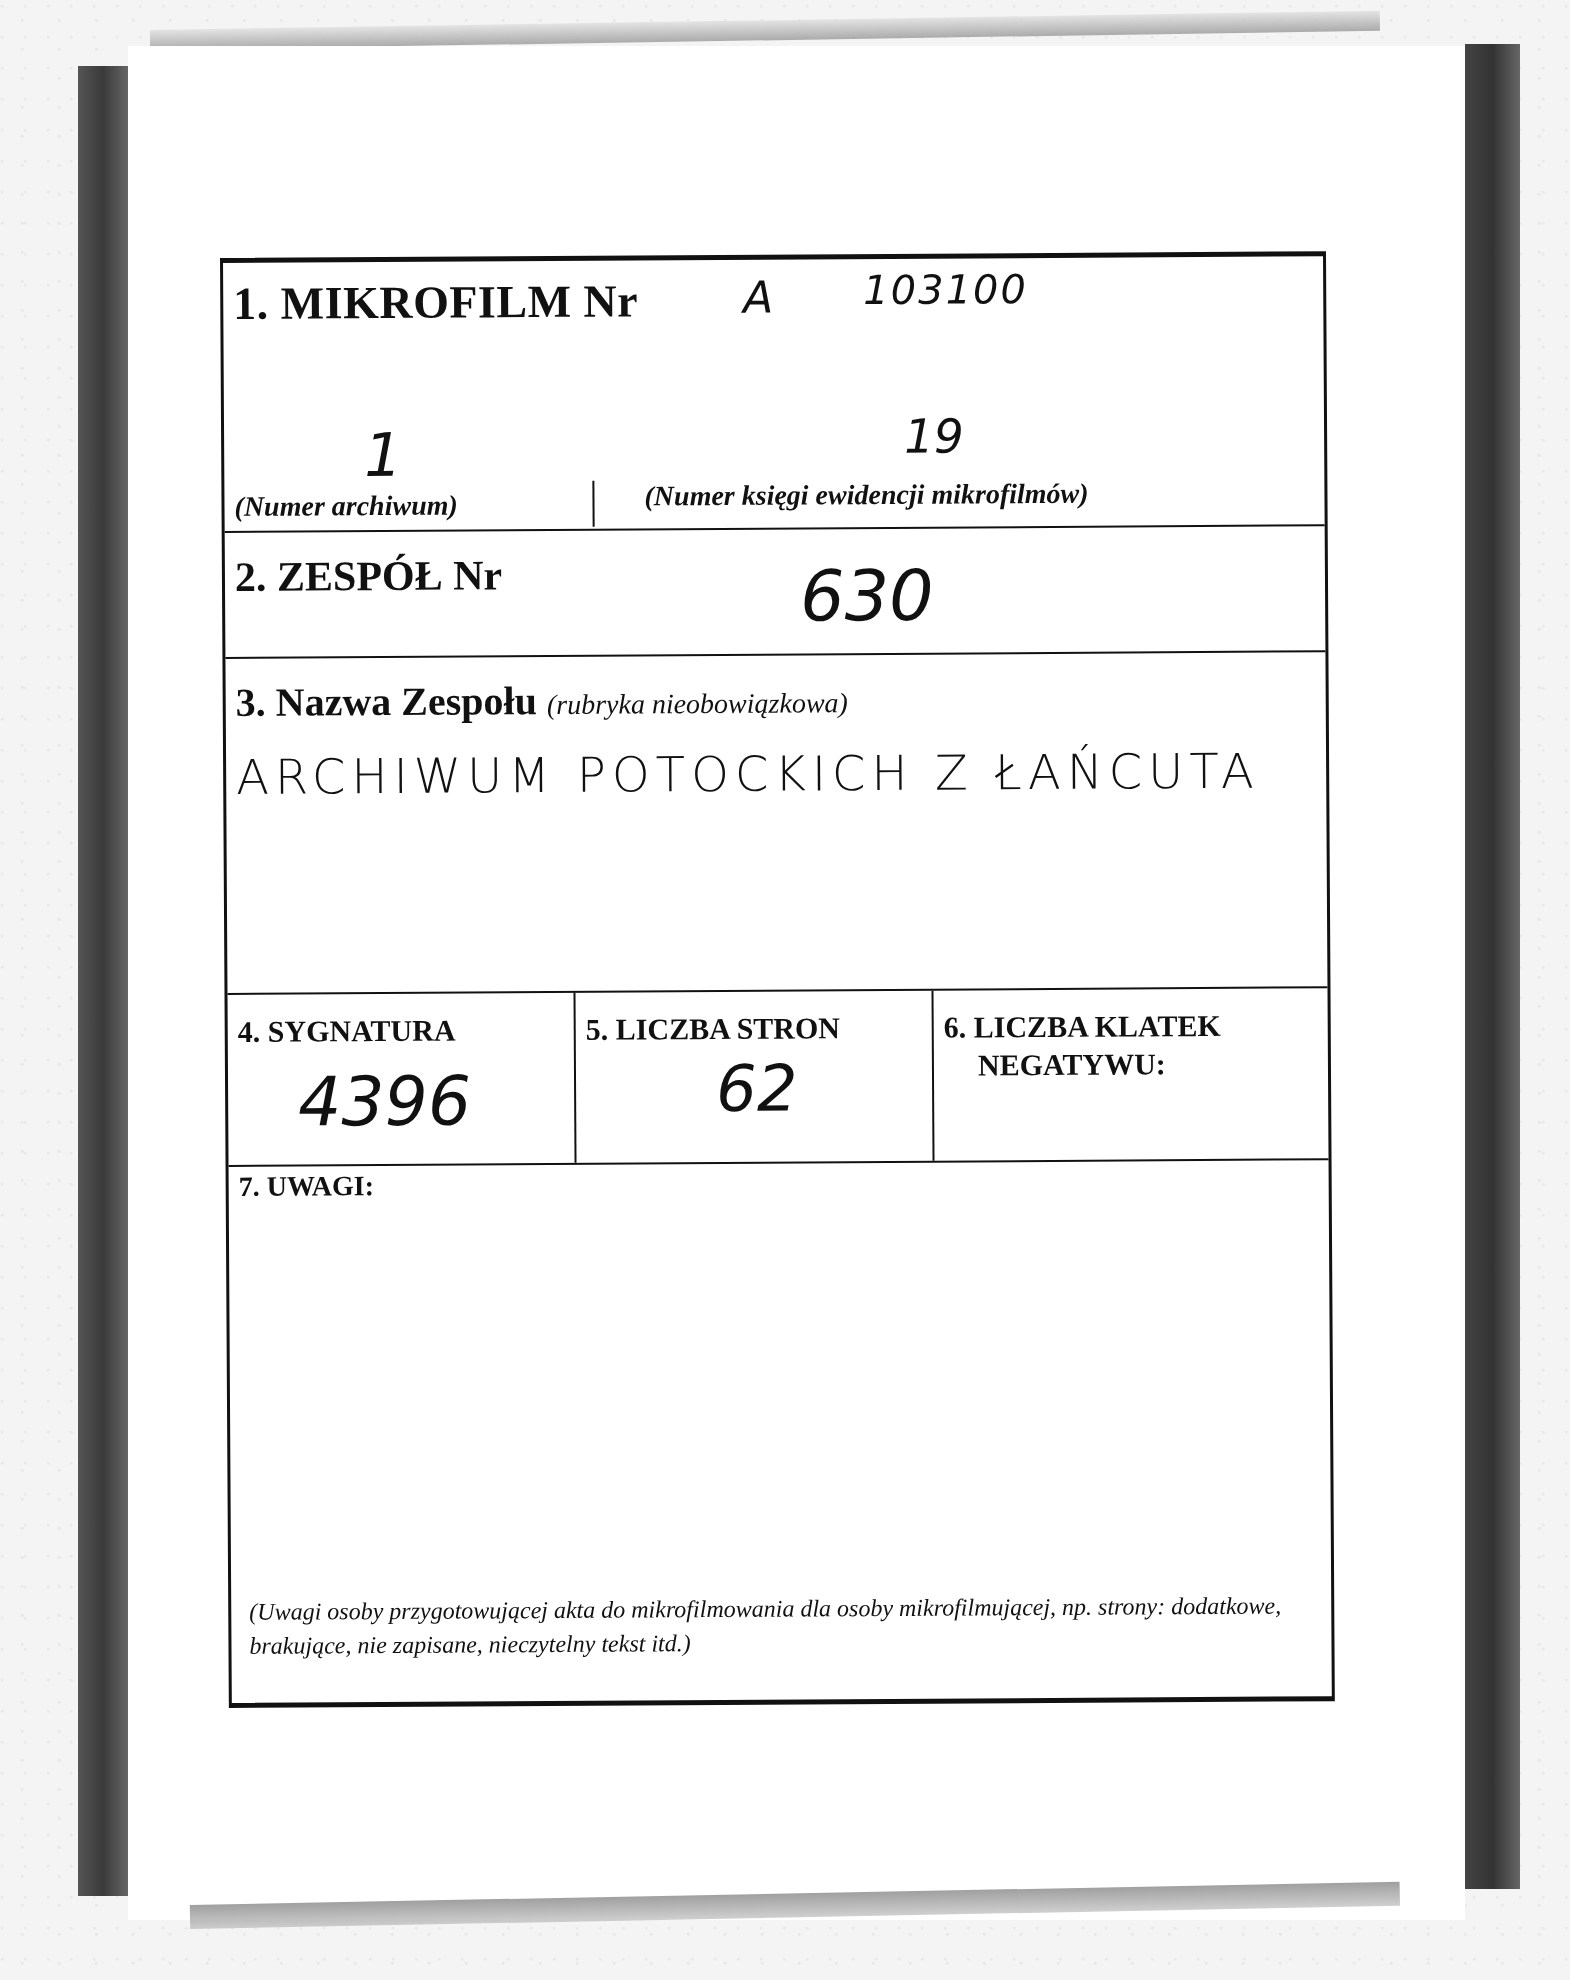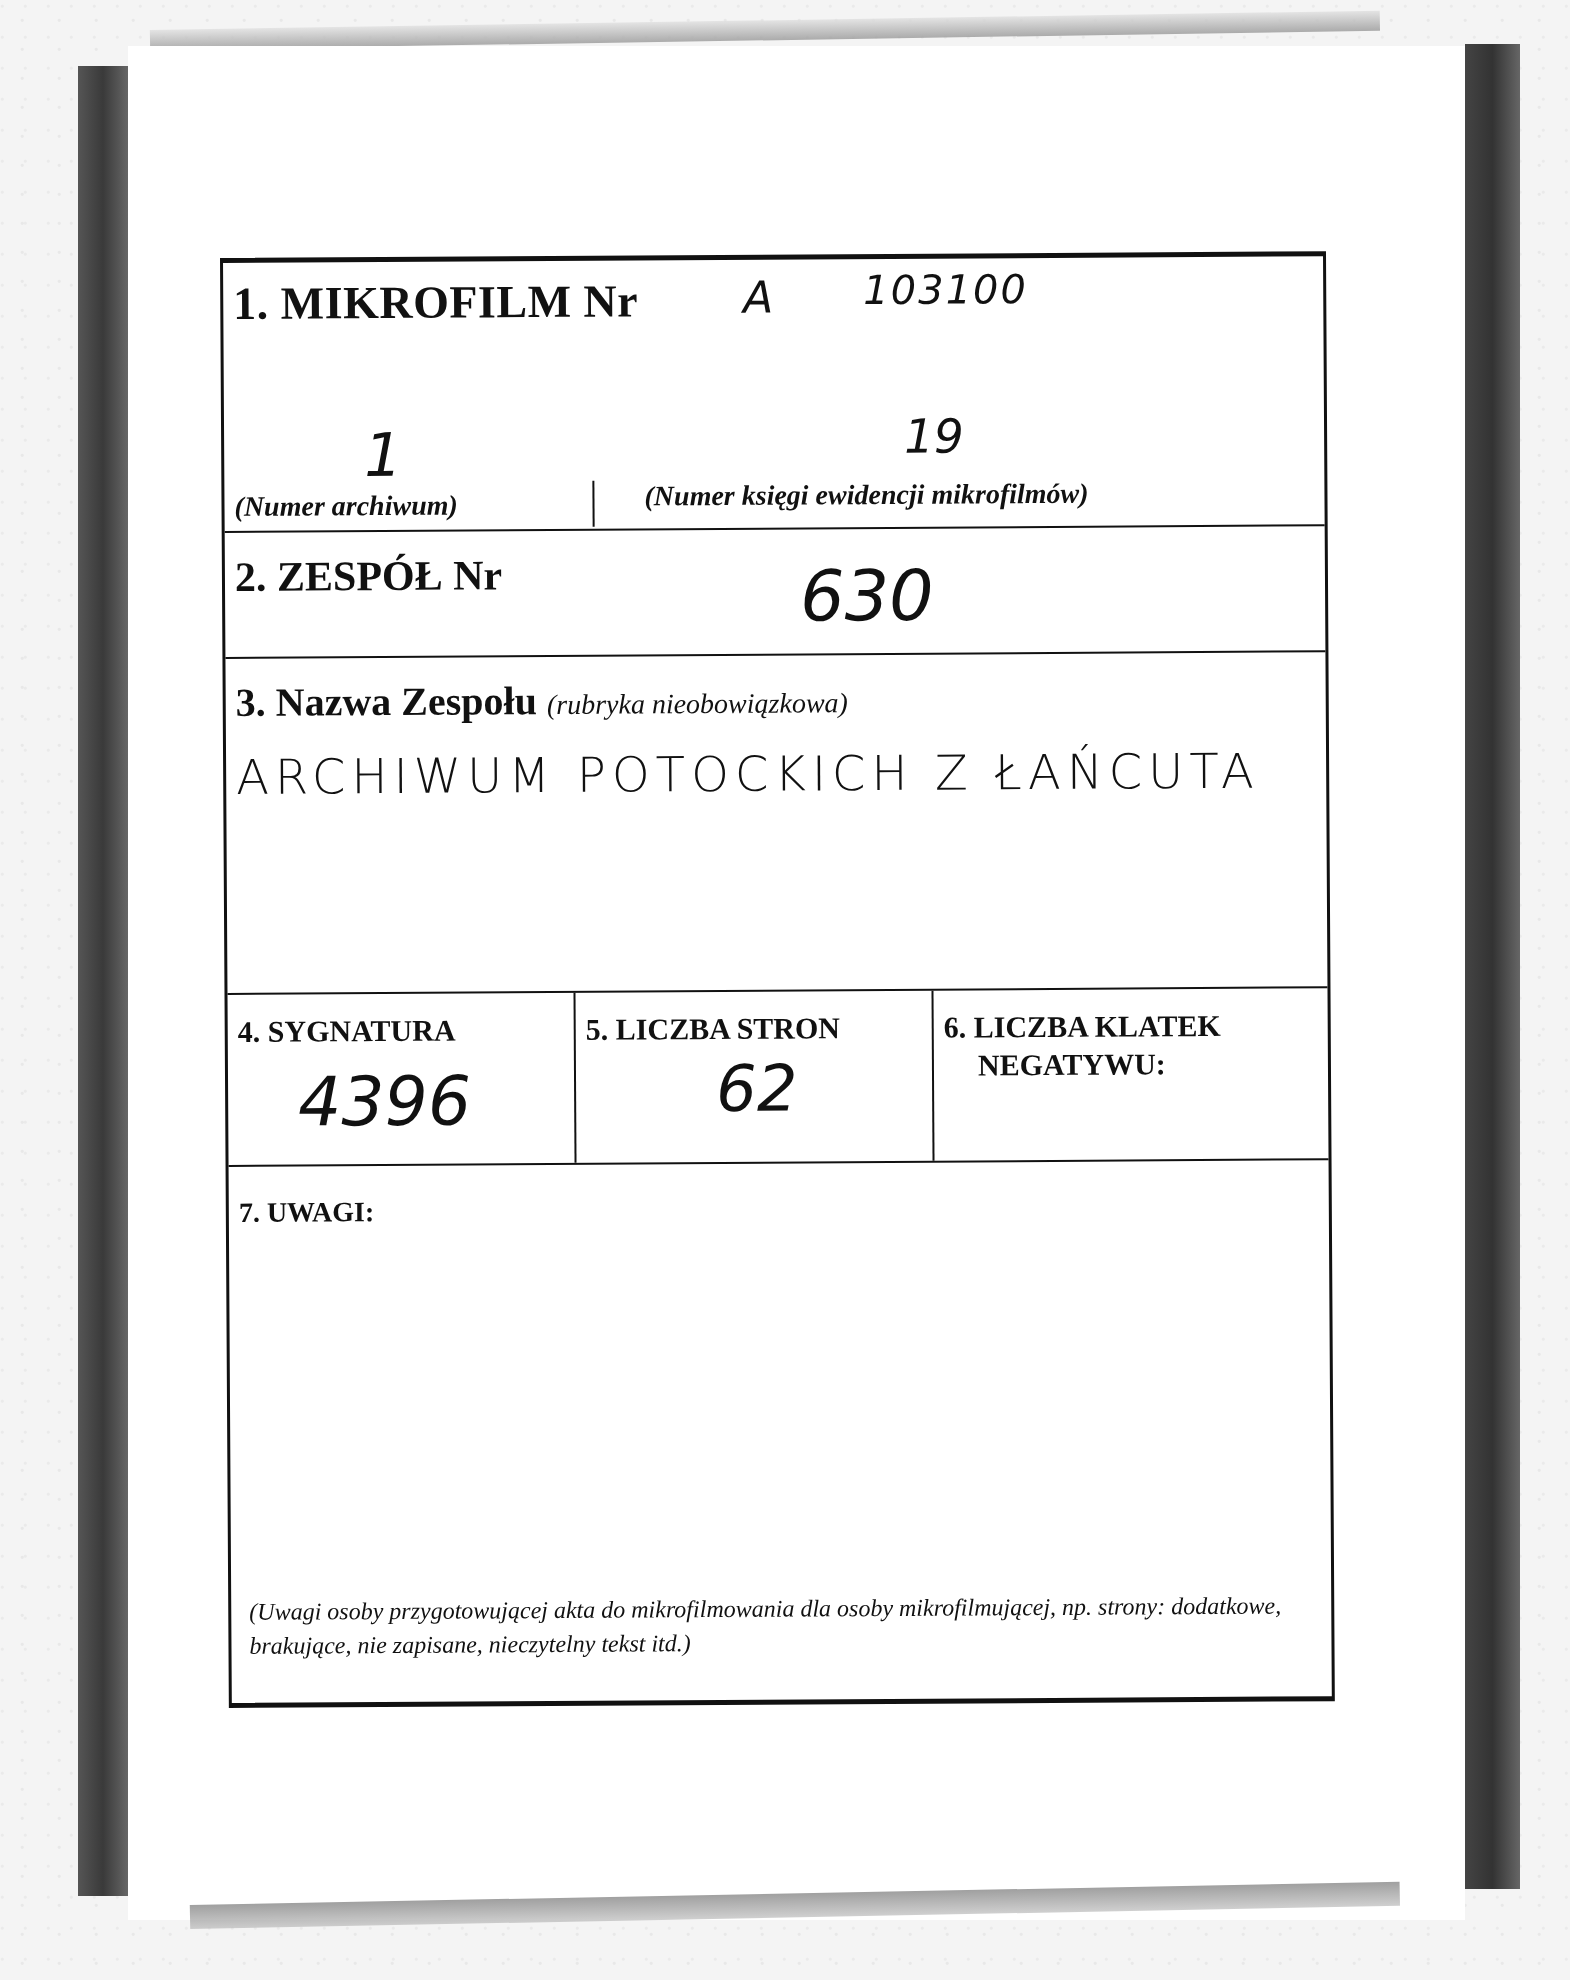--- a/index.html
+++ b/index.html
@@ -47,21 +47,21 @@
 
   .c { position:absolute; top:0; bottom:0; }
   .c1 { left:0; width:346px; border-right:2px solid #111; }
   .c2 { left:348px; width:356px; border-right:2px solid #111; }
   .c3 { left:706px; right:0; }
   .ch { position:absolute; left:10px; top:18px; font-size:30px; font-weight:bold; line-height:38px; }
   .c3 .ch { left:10px; }
   .hw-syg { left:70px; top:68px; font-size:68px; }
   .hw-str { left:140px; top:60px; font-size:64px;text-align:right; }
 
-  .h7 { position:absolute; left:10px; top:30px; font-size:28px; font-weight:bold; }
+  .h7 { position:absolute; left:10px; top:4px; font-size:28px; font-weight:bold; }
   .note { position:absolute; left:18px; bottom:40px; width:1070px; font-style:italic; font-size:24px; line-height:34px; }
 </style>
 </head>
 <body>
 
 <div class="noise"></div>
 <div class="band-top"></div>
 <div class="strip-left"></div>
 <div class="strip-right"></div>
 <div class="page"></div>

